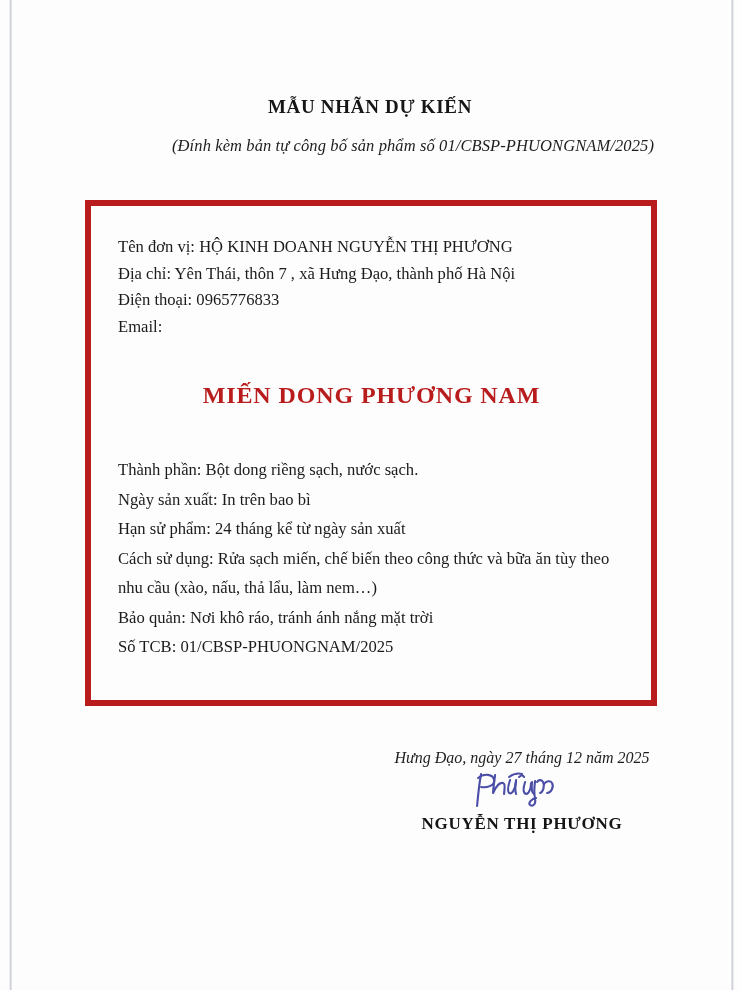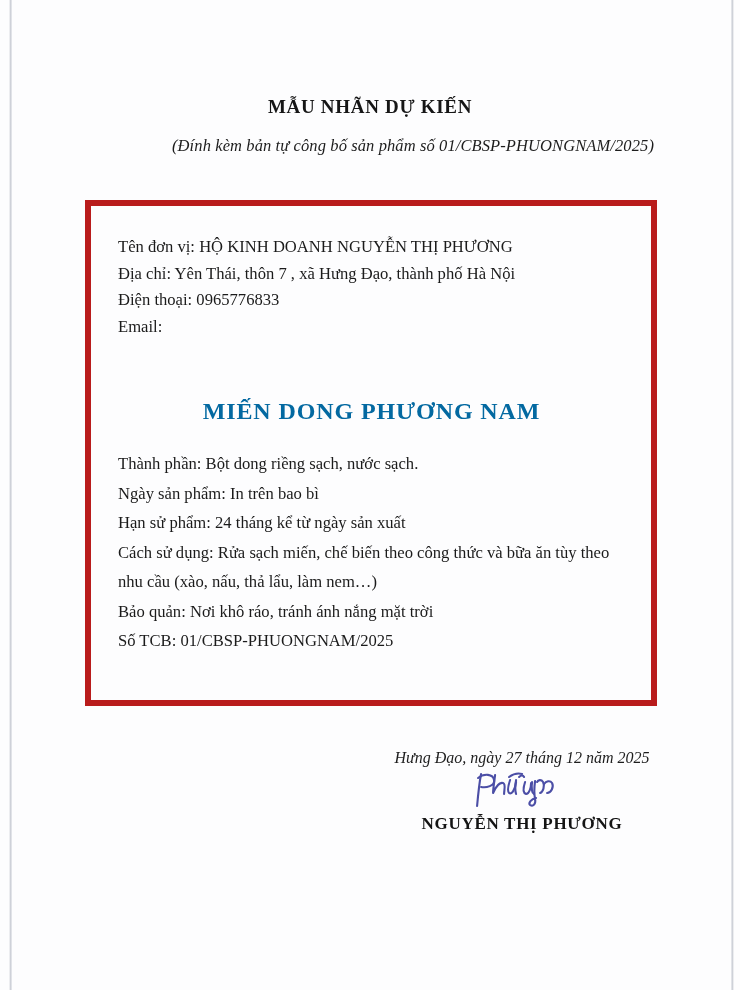--- a/index.html
+++ b/index.html
@@ -97,27 +97,27 @@
     white-space: nowrap;
     color: #1b1b1b;
   }
   .org-line .val { }
 
   .product-name {
     text-align: center;
     font-weight: bold;
     font-size: 24px;
     letter-spacing: .9px;
-    margin-top: 58px;
+    margin-top: 42px;
     margin-bottom: 0;
-    color: #0369a1;
+    color: #b91c1c;
   }
 
   .details {
-    margin-top: 24px;
+    margin-top: 46px;
   }
   .detail-line {
     font-size: 16.6px;
     line-height: 29.5px;
     color: #1b1b1b;
   }
   .detail-line.wrap {
     max-width: 512px;
   }
 
@@ -201,21 +201,21 @@
       <div class="product-name">MIẾN DONG PHƯƠNG NAM</div>
 
       <div class="details">
 
         <div class="detail-line">
           <span>Thành phần:</span>
           <span>Bột dong riềng sạch, nước sạch.</span>
         </div>
 
         <div class="detail-line">
-          <span>Ngày sản phẩm:</span>
+          <span>Ngày sản xuất:</span>
           <span>In trên bao bì</span>
         </div>
 
         <div class="detail-line">
           <span>Hạn sử phẩm:</span>
           <span>24 tháng kể từ ngày sản xuất</span>
         </div>
 
         <div class="detail-line wrap">
           <span>Cách sử dụng:</span>

